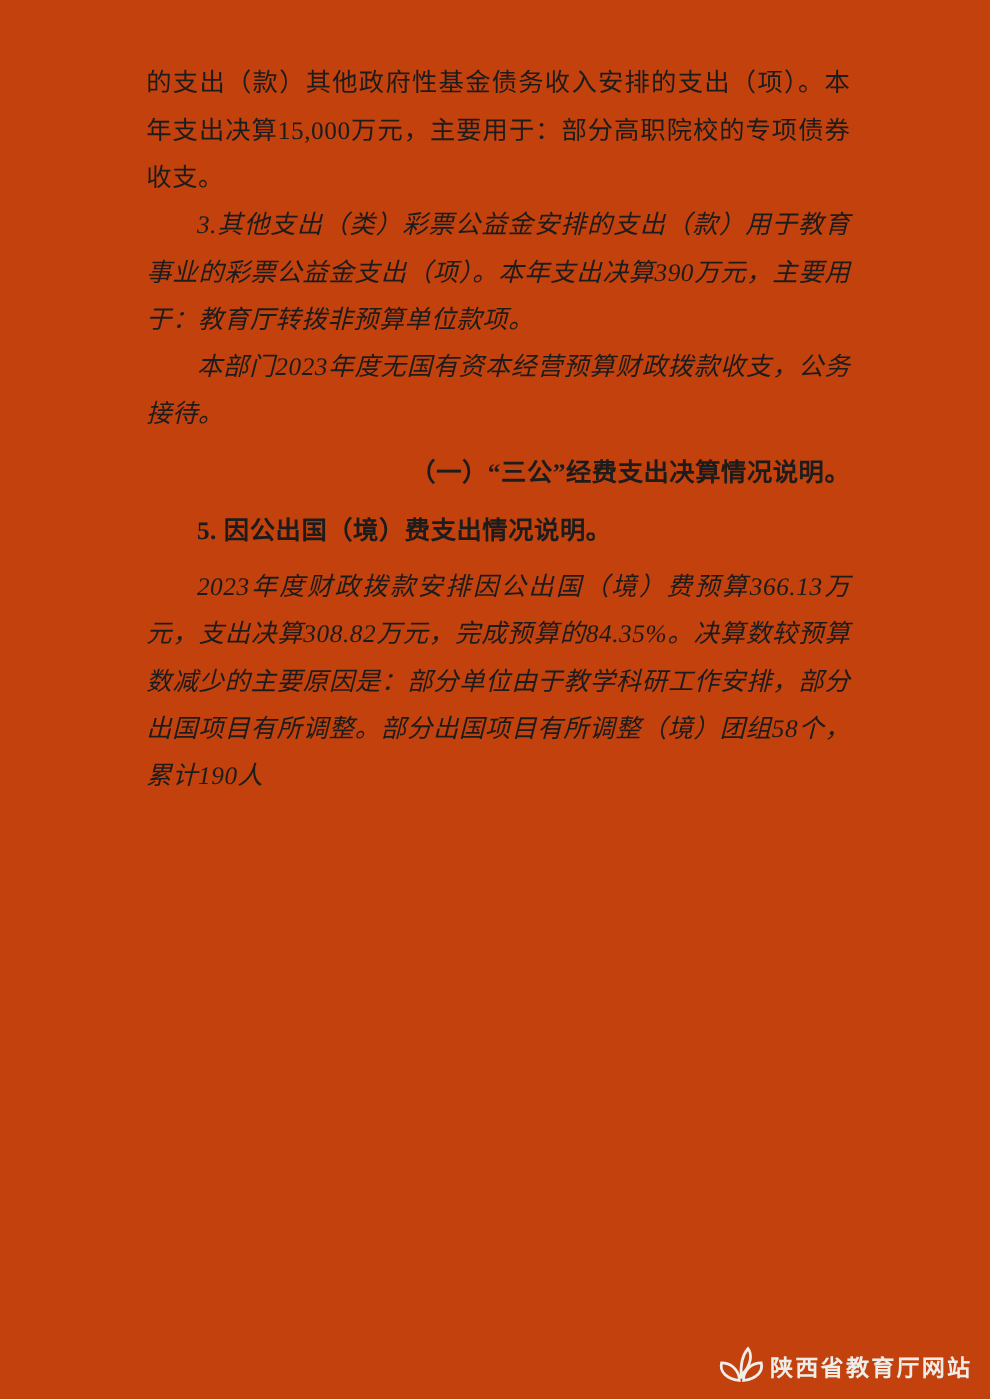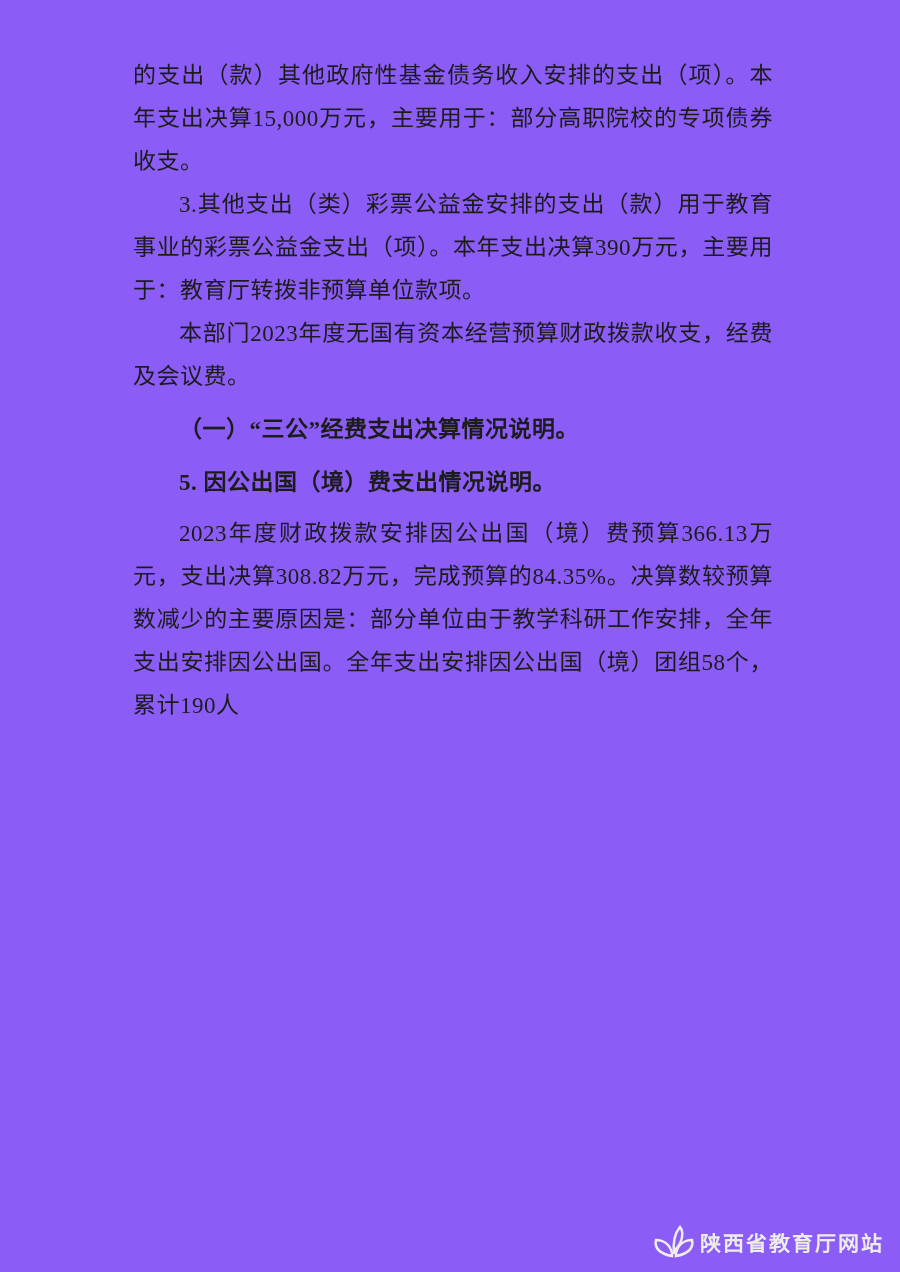--- a/index.html
+++ b/index.html
@@ -4,41 +4,42 @@
 <style>
   html, body {
     margin: 0;
     padding: 0;
     background: #ffffff;
   }
   .page {
     position: relative;
     width: 900px;
     height: 1272px;
-    background: #8b5cf6;
+    background: #c2410c;
     overflow: hidden;
     font-family: "Liberation Serif", "DejaVu Serif", serif;
     color: #1c1c1c;
   }
   .content {
     position: absolute;
     left: 133px;
     top: 54px;
     width: 640px;
   }
   .para {
     font-size: 23px;
     line-height: 43px;
     text-align: justify;
     text-justify: inter-ideograph;
     margin: 0;
     letter-spacing: 0.5px;
   }
   .indent {
     text-indent: 2em;
+    font-style: italic;
   }
   .heading {
     font-family: "Liberation Sans", "DejaVu Sans", sans-serif;
     font-weight: bold;
     font-size: 24px;
     line-height: 40px;
     text-indent: 2em;
     text-align: justify;
     color: #111111;
     margin: 34px 0 34px 0;
@@ -50,20 +51,21 @@
   .subheading {
     font-size: 23px;
     line-height: 43px;
     font-weight: bold;
     text-indent: 2em;
     margin: 10px 0 10px 0;
     letter-spacing: 0.5px;
   }
   .subheading.s1 {
     margin: 10px 0 10px 0;
+    text-align: right;
   }
   .subheading.s2 {
     margin: 0 0 8px 0;
   }
   .footer {
     position: absolute;
     left: 110px;
     top: 1226px;
     width: 640px;
     text-align: center;
@@ -100,29 +102,29 @@
 
 <div class="page">
 
   <div class="content">
 
     <p class="para">的支出（款）其他政府性基金债务收入安排的支出（项）。本年支出决算15,000万元，主要用于：部分高职院校的专项债券收支。</p>
 
     <p class="para indent">3.其他支出（类）彩票公益金安排的支出（款）用于教育事业的彩票公益金支出（项）。本年支出决算390万元，主要用于：教育厅转拨非预算单位款项。</p>
 
 
-    <p class="para indent">本部门2023年度无国有资本经营预算财政拨款收支，经费及会议费。</p>
+    <p class="para indent">本部门2023年度无国有资本经营预算财政拨款收支，公务接待。</p>
 
 
     <p class="subheading s1">（一）“三公”经费支出决算情况说明。</p>
 
 
     <p class="subheading s2">5. 因公出国（境）费支出情况说明。</p>
 
-    <p class="para indent">2023年度财政拨款安排因公出国（境）费预算366.13万元，支出决算308.82万元，完成预算的84.35%。决算数较预算数减少的主要原因是：部分单位由于教学科研工作安排，全年支出安排因公出国。全年支出安排因公出国（境）团组58个，累计190人</p>
+    <p class="para indent">2023年度财政拨款安排因公出国（境）费预算366.13万元，支出决算308.82万元，完成预算的84.35%。决算数较预算数减少的主要原因是：部分单位由于教学科研工作安排，部分出国项目有所调整。部分出国项目有所调整（境）团组58个，累计190人</p>
 
   </div>
 
 
   <div class="watermark">
     <span class="leaf-icon">
       <svg width="48" height="40" viewBox="0 0 48 40" aria-hidden="true">
         <path d="M22 36 C10 34 4 28 6 20 C14 20 20 25 22 33 Z" fill="none" stroke="#efeeea" stroke-width="2.5"></path>
         <path d="M26 36 C38 34 44 28 42 20 C34 20 28 25 26 33 Z" fill="none" stroke="#efeeea" stroke-width="2.5"></path>
         <path d="M24 34 C23 24 24 14 30 7 C34 12 33 22 25 30 Z" fill="none" stroke="#efeeea" stroke-width="2.5"></path>

